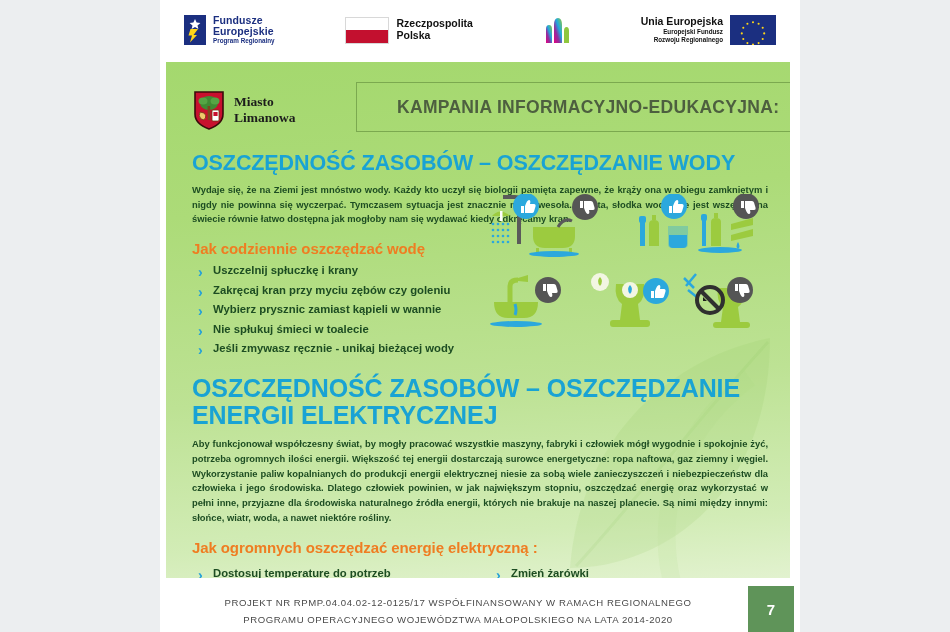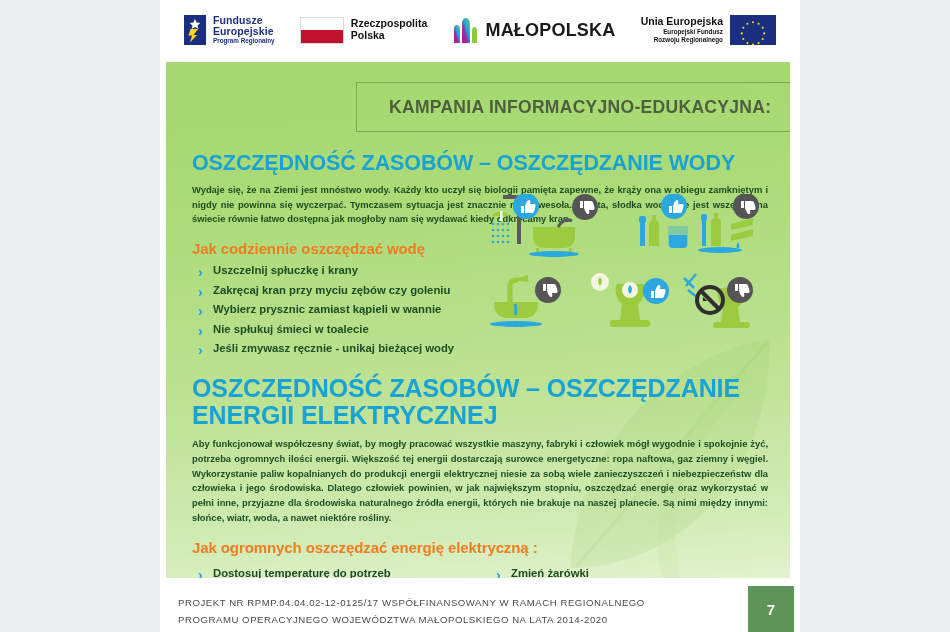--- a/index.html
+++ b/index.html
@@ -42,21 +42,21 @@
          background:linear-gradient(176deg,#a4d86e 0%,#acdb78 28%,#bde294 62%,#d2ecb6 88%,#e2f2cf 100%);
          overflow:hidden;}
   .leaf{position:absolute;opacity:.30;pointer-events:none;}
 
   
   .panel-head{position:absolute;left:26px;top:22px;right:0;height:52px;display:flex;align-items:center;}
   .crest{width:34px;height:40px;flex:0 0 auto;margin-right:8px;}
   .crest-txt{font-family:"Liberation Serif", serif;font-size:13.5px;font-weight:bold;color:#1c1c1c;line-height:1.15;}
 
   .kamp{position:absolute;left:190px;top:20px;right:0;height:50px;
-        border:1.5px solid #7ba94f;border-right:none;display:flex;align-items:center;padding-left:32px;box-sizing:border-box;}
+        border:1.5px solid #7ba94f;border-right:none;display:flex;align-items:center;padding-left:40px;box-sizing:border-box;}
   .kamp span{font-size:17.5px;font-weight:bold;color:#4d5f3f;letter-spacing:.3px;}
 
   
   .content{position:absolute;left:26px;top:90px;right:22px;}
 
   h2.sec{margin:0;font-size:21.5px;font-weight:bold;color:#19a3d4;letter-spacing:-.1px;line-height:1.1;}
   h2.sec.tight{font-size:25px;}
   p.body{margin:7px 0 0 0;font-size:9.4px;line-height:1.58;color:#1d4d22;font-weight:bold;text-align:justify;}
 
   h3.sub{margin:13px 0 4px 0;font-size:15px;font-weight:bold;color:#ef7d22;letter-spacing:-.1px;}
@@ -66,21 +66,21 @@
   ul.bul li:before{content:"\203A";position:absolute;left:2px;top:-1px;color:#23a0d8;font-size:14px;font-weight:bold;}
 
   .cols{display:flex;gap:20px;}
   .cols > ul{flex:1 1 0;}
 
   
   .illus{position:absolute;left:322px;top:132px;width:278px;height:142px;}
 
   
   .footer{position:absolute;left:160px;top:586px;width:640px;height:46px;background:#ffffff;}
-  .foot-txt{position:absolute;left:18px;top:9px;width:560px;text-align:left;
+  .foot-txt{position:absolute;left:18px;top:9px;width:560px;text-align:center;
             font-size:9.6px;color:#4a4a4a;line-height:1.72;letter-spacing:.55px;}
   .pagebox{position:absolute;left:748px;top:586px;width:46px;height:46px;background:#5f9459;
            display:flex;align-items:center;justify-content:center;}
   .pagebox span{color:#ffffff;font-size:15px;font-weight:bold;}
 </style>
 </head>
 <body>
 
 <div class="page">
 
@@ -124,21 +124,20 @@
               <stop offset="60%" stop-color="#1da9e0"></stop>
               <stop offset="100%" stop-color="#8fc73e"></stop>
             </linearGradient>
           </defs>
           <path d="M2 27 L2 13 Q2 9 5 9 Q8 9 8 13 L8 27 Z" fill="url(#mg)"></path>
           <path d="M10 27 L10 9 Q10 2 14 2 Q18 2 18 9 L18 27 Z" fill="url(#mg)"></path>
           <path d="M20 27 L20 15 Q20 11 22.5 11 Q25 11 25 15 L25 27 Z" fill="#8fc73e"></path>
           <rect x="0" y="27" width="26" height="1" fill="#fff"></rect>
         </svg>
       </span>
-      <span class="mal-txt">MAŁOPOLSKA</span>
     </div>
 
     <div class="logo">
       <span class="ue-txt">
         <div class="u1">Unia Europejska</div>
         <div class="u2">Europejski Fundusz</div>
         <div class="u2">Rozwoju Regionalnego</div>
       </span>
       <span class="ue-flag">
         <svg width="46" height="30" viewBox="0 0 46 30">
@@ -164,20 +163,38 @@
   </div>
 
   <div class="panel">
 
     <svg class="leaf" style="right:-30px;bottom:-40px;" width="300" height="300" viewBox="0 0 300 300">
       <path d="M250 20 C150 40 60 120 50 250 C140 250 250 180 250 20 Z" fill="#8cc45c" opacity=".45"></path>
       <path d="M248 24 C170 110 110 190 56 248" stroke="#7cb94e" stroke-width="3" fill="none" opacity=".5"></path>
       <path d="M160 290 C130 210 150 120 230 60" stroke="#8cc45c" stroke-width="18" fill="none" opacity=".28"></path>
     </svg>
 
+    <div class="panel-head">
+      <span class="crest">
+        <svg width="34" height="40" viewBox="0 0 34 40">
+          <path d="M3 2 H31 V24 Q31 34 17 39 Q3 34 3 24 Z" fill="#c8102e" stroke="#3b0b0b" stroke-width="1.6"></path>
+          <ellipse cx="17" cy="13" rx="9" ry="7" fill="#3f8b33"></ellipse>
+          <ellipse cx="11" cy="11" rx="4.5" ry="3.6" fill="#55a544"></ellipse>
+          <ellipse cx="23" cy="11" rx="4.5" ry="3.6" fill="#55a544"></ellipse>
+          <rect x="15.6" y="16" width="2.6" height="14" fill="#7a4a1e"></rect>
+          <path d="M8 22 q-2 4 1 7 q3 2 4.5-1 q1-3-1.5-5 z" fill="#f0c96b" stroke="#6b3a12" stroke-width=".8"></path>
+          <rect x="20" y="20" width="7" height="11" rx="1" fill="#ffffff" stroke="#6b3a12" stroke-width=".8"></rect>
+          <rect x="21.4" y="22" width="4.2" height="4" fill="#c8102e"></rect>
+        </svg>
+      </span>
+      <span class="crest-txt">
+        <div>Miasto</div>
+        <div>Limanowa</div>
+      </span>
+    </div>
 
     <div class="kamp">
       <span>KAMPANIA INFORMACYJNO-EDUKACYJNA:</span>
     </div>
 
     <div class="content">
 
       <h2 class="sec">OSZCZĘDNOŚĆ ZASOBÓW – OSZCZĘDZANIE WODY</h2>
       <p class="body">Wydaje się, że na Ziemi jest mnóstwo wody. Każdy kto uczył się biologii pamięta zapewne, że krąży ona w obiegu zamkniętym i nigdy nie powinna się  wyczerpać. Tymczasem sytuacja jest znacznie mniej wesoła. Czysta, słodka woda, nie jest wszędzie na świecie równie łatwo dostępna jak mogłoby nam się  wydawać kiedy odkręcamy kran.</p>
       <h3 class="sub">Jak codziennie oszczędzać wodę</h3>

